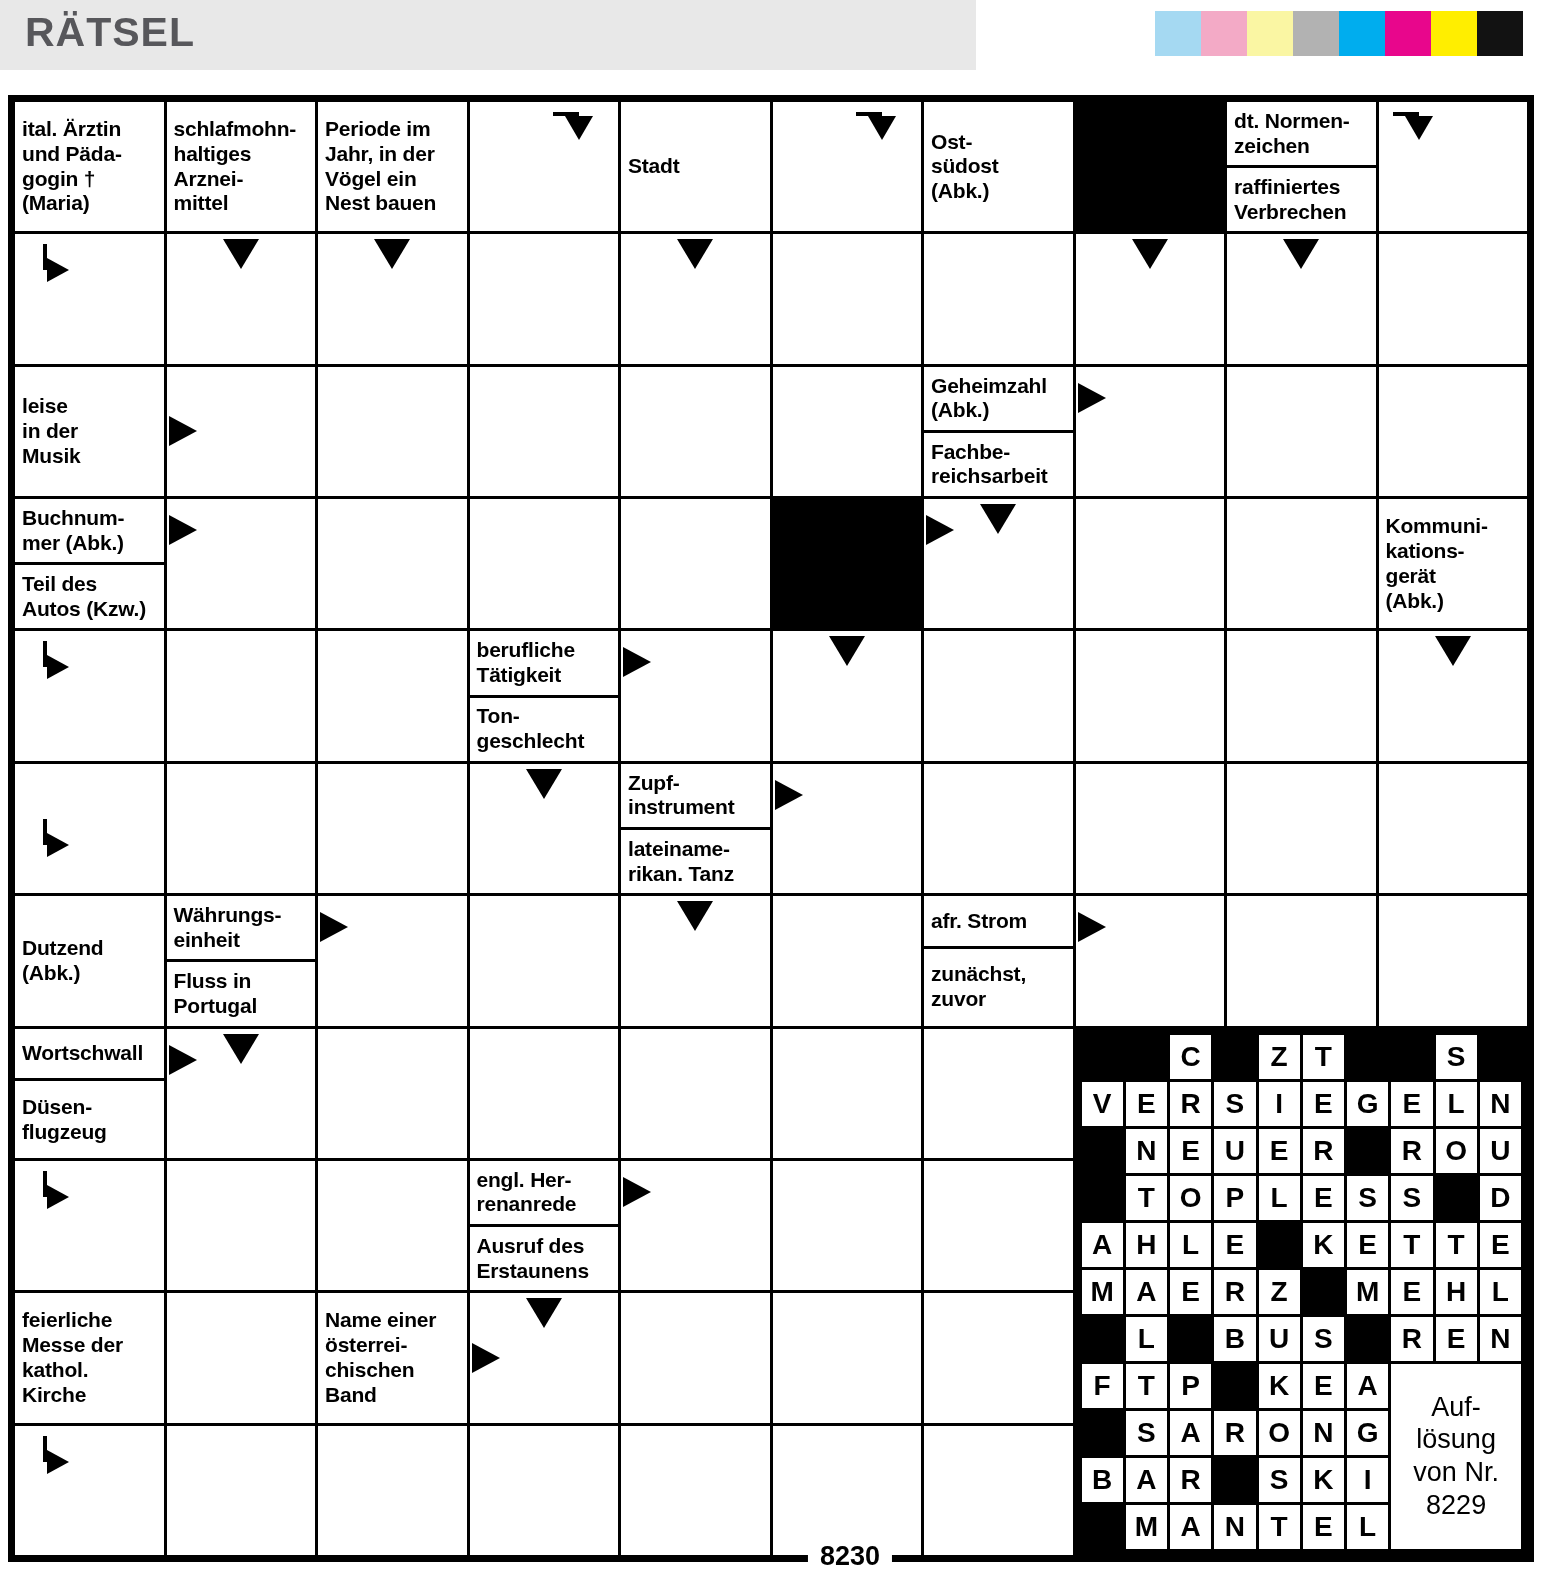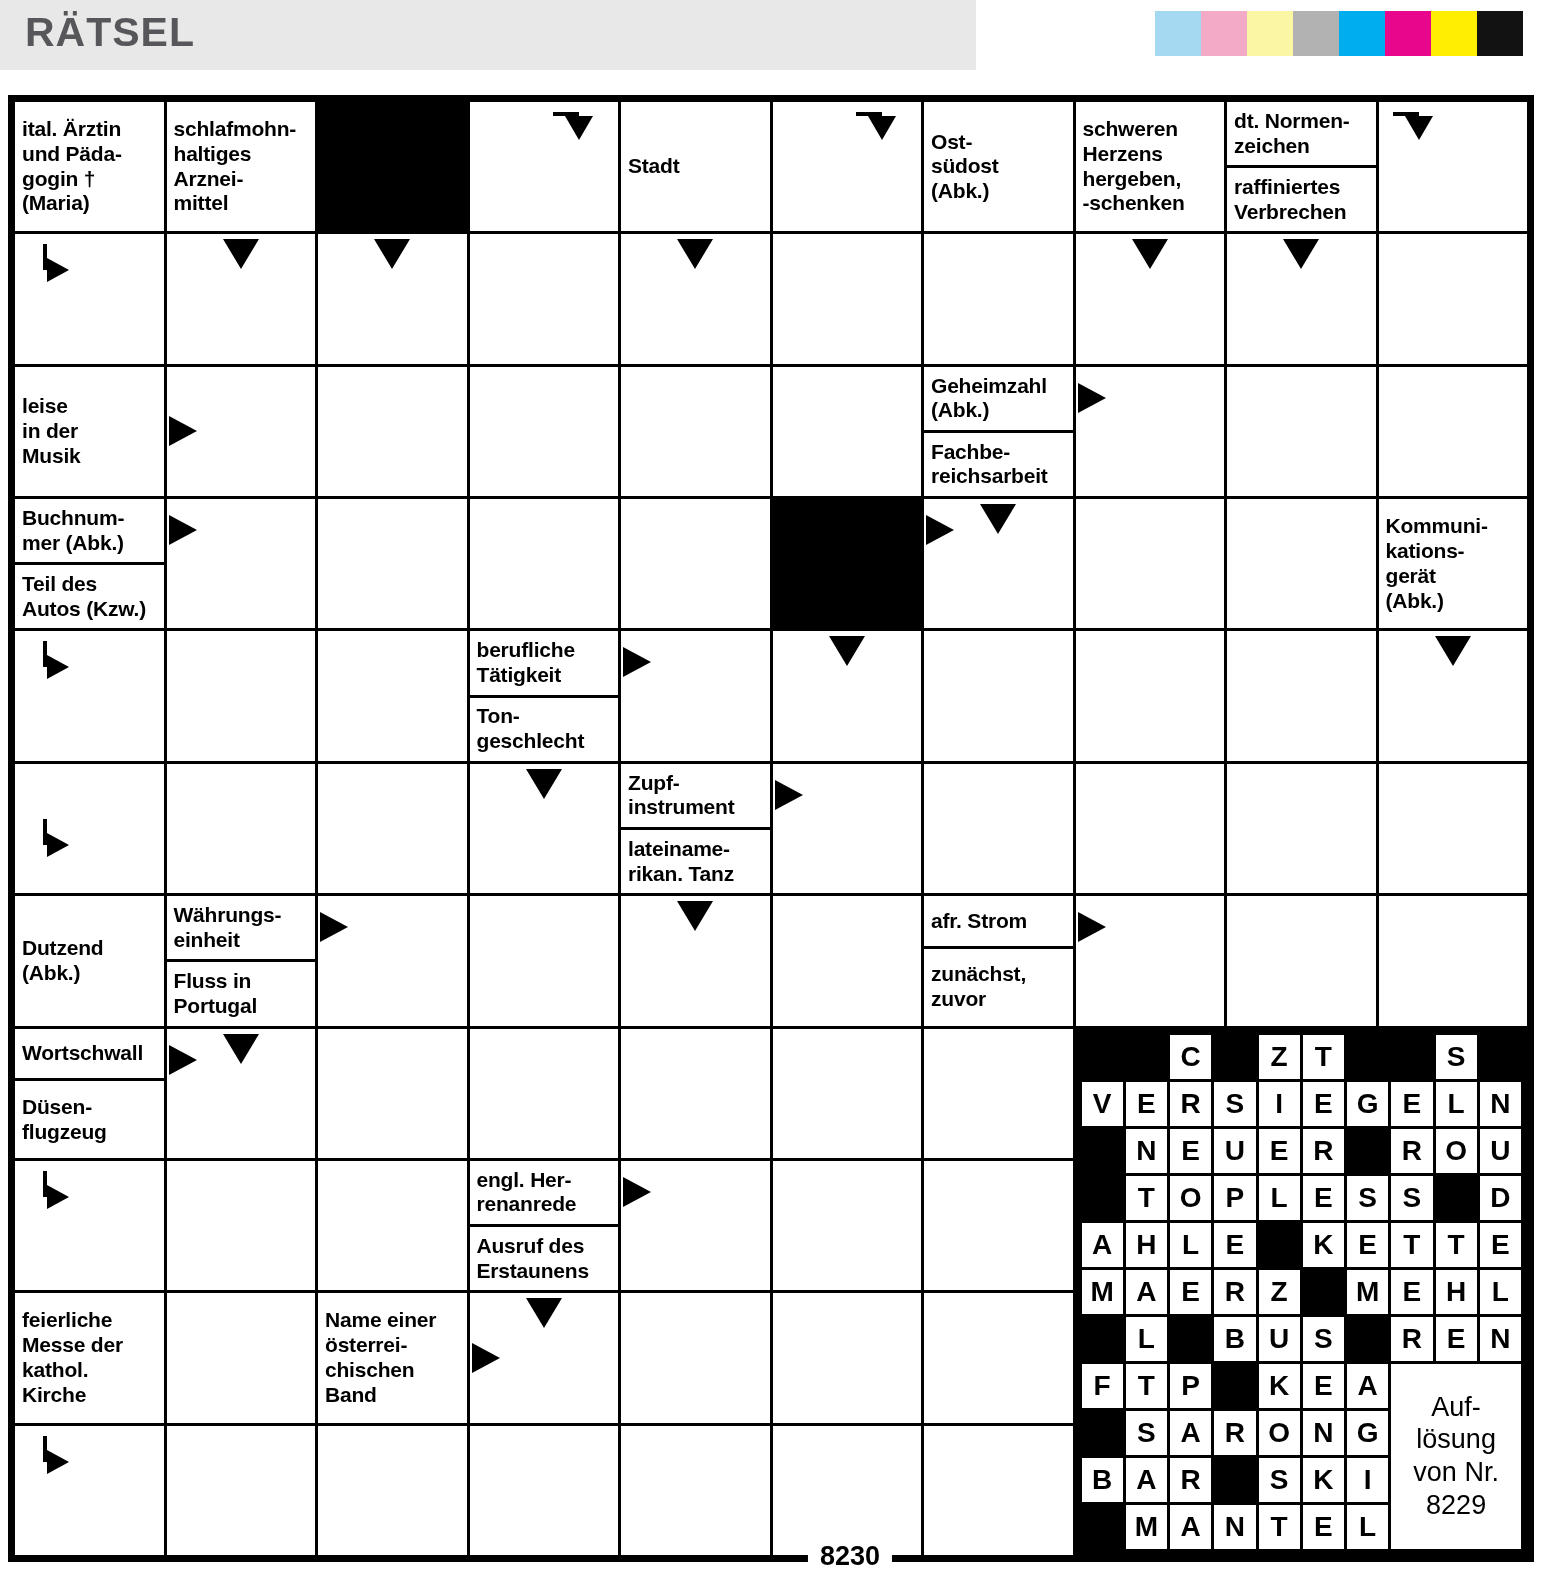--- a/index.html
+++ b/index.html
@@ -91,20 +91,28 @@
         </div>
       </div>
       <div class="cell clue-cell" style="grid-area: 1 / 2; justify-content: flex-end;">
         <div class="clue-part" style="flex-grow: 4.6;">
           <div class="clue-text">schlafmohn-
 haltiges
 Arznei-
 mittel</div>
         </div>
       </div>
+      <div class="cell clue-cell" style="grid-area: 1 / 3;">
+        <div class="clue-part" style="flex-grow: 4.6;">
+          <div class="clue-text">Periode im
+Jahr, in der
+Vögel ein
+Nest bauen</div>
+        </div>
+      </div>
       <div class="cell answer-cell" style="grid-area: 1 / 4;">
         <div class="arrow bent-down tr">
           <i class="stem"></i>
           <i class="head"></i>
         </div>
       </div>
       <div class="cell clue-cell" style="grid-area: 1 / 5;">
         <div class="clue-part" style="flex-grow: 1.6;">
           <div class="clue-text">Stadt</div>
         </div>
@@ -113,28 +121,20 @@
         <div class="arrow bent-down tr">
           <i class="stem"></i>
           <i class="head"></i>
         </div>
       </div>
       <div class="cell clue-cell" style="grid-area: 1 / 7;">
         <div class="clue-part" style="flex-grow: 3.6;">
           <div class="clue-text">Ost-
 südost
 (Abk.)</div>
-        </div>
-      </div>
-      <div class="cell clue-cell" style="grid-area: 1 / 8;">
-        <div class="clue-part" style="flex-grow: 4.6;">
-          <div class="clue-text">schweren
-Herzens
-hergeben,
--schenken</div>
         </div>
       </div>
       <div class="cell clue-cell" style="grid-area: 1 / 9;">
         <div class="clue-part" style="flex-grow: 2.6;">
           <div class="clue-text">dt. Normen-
 zeichen</div>
         </div>
         <div class="clue-part" style="flex-grow: 2.6;">
           <div class="clue-text">raffiniertes
 Verbrechen</div>

